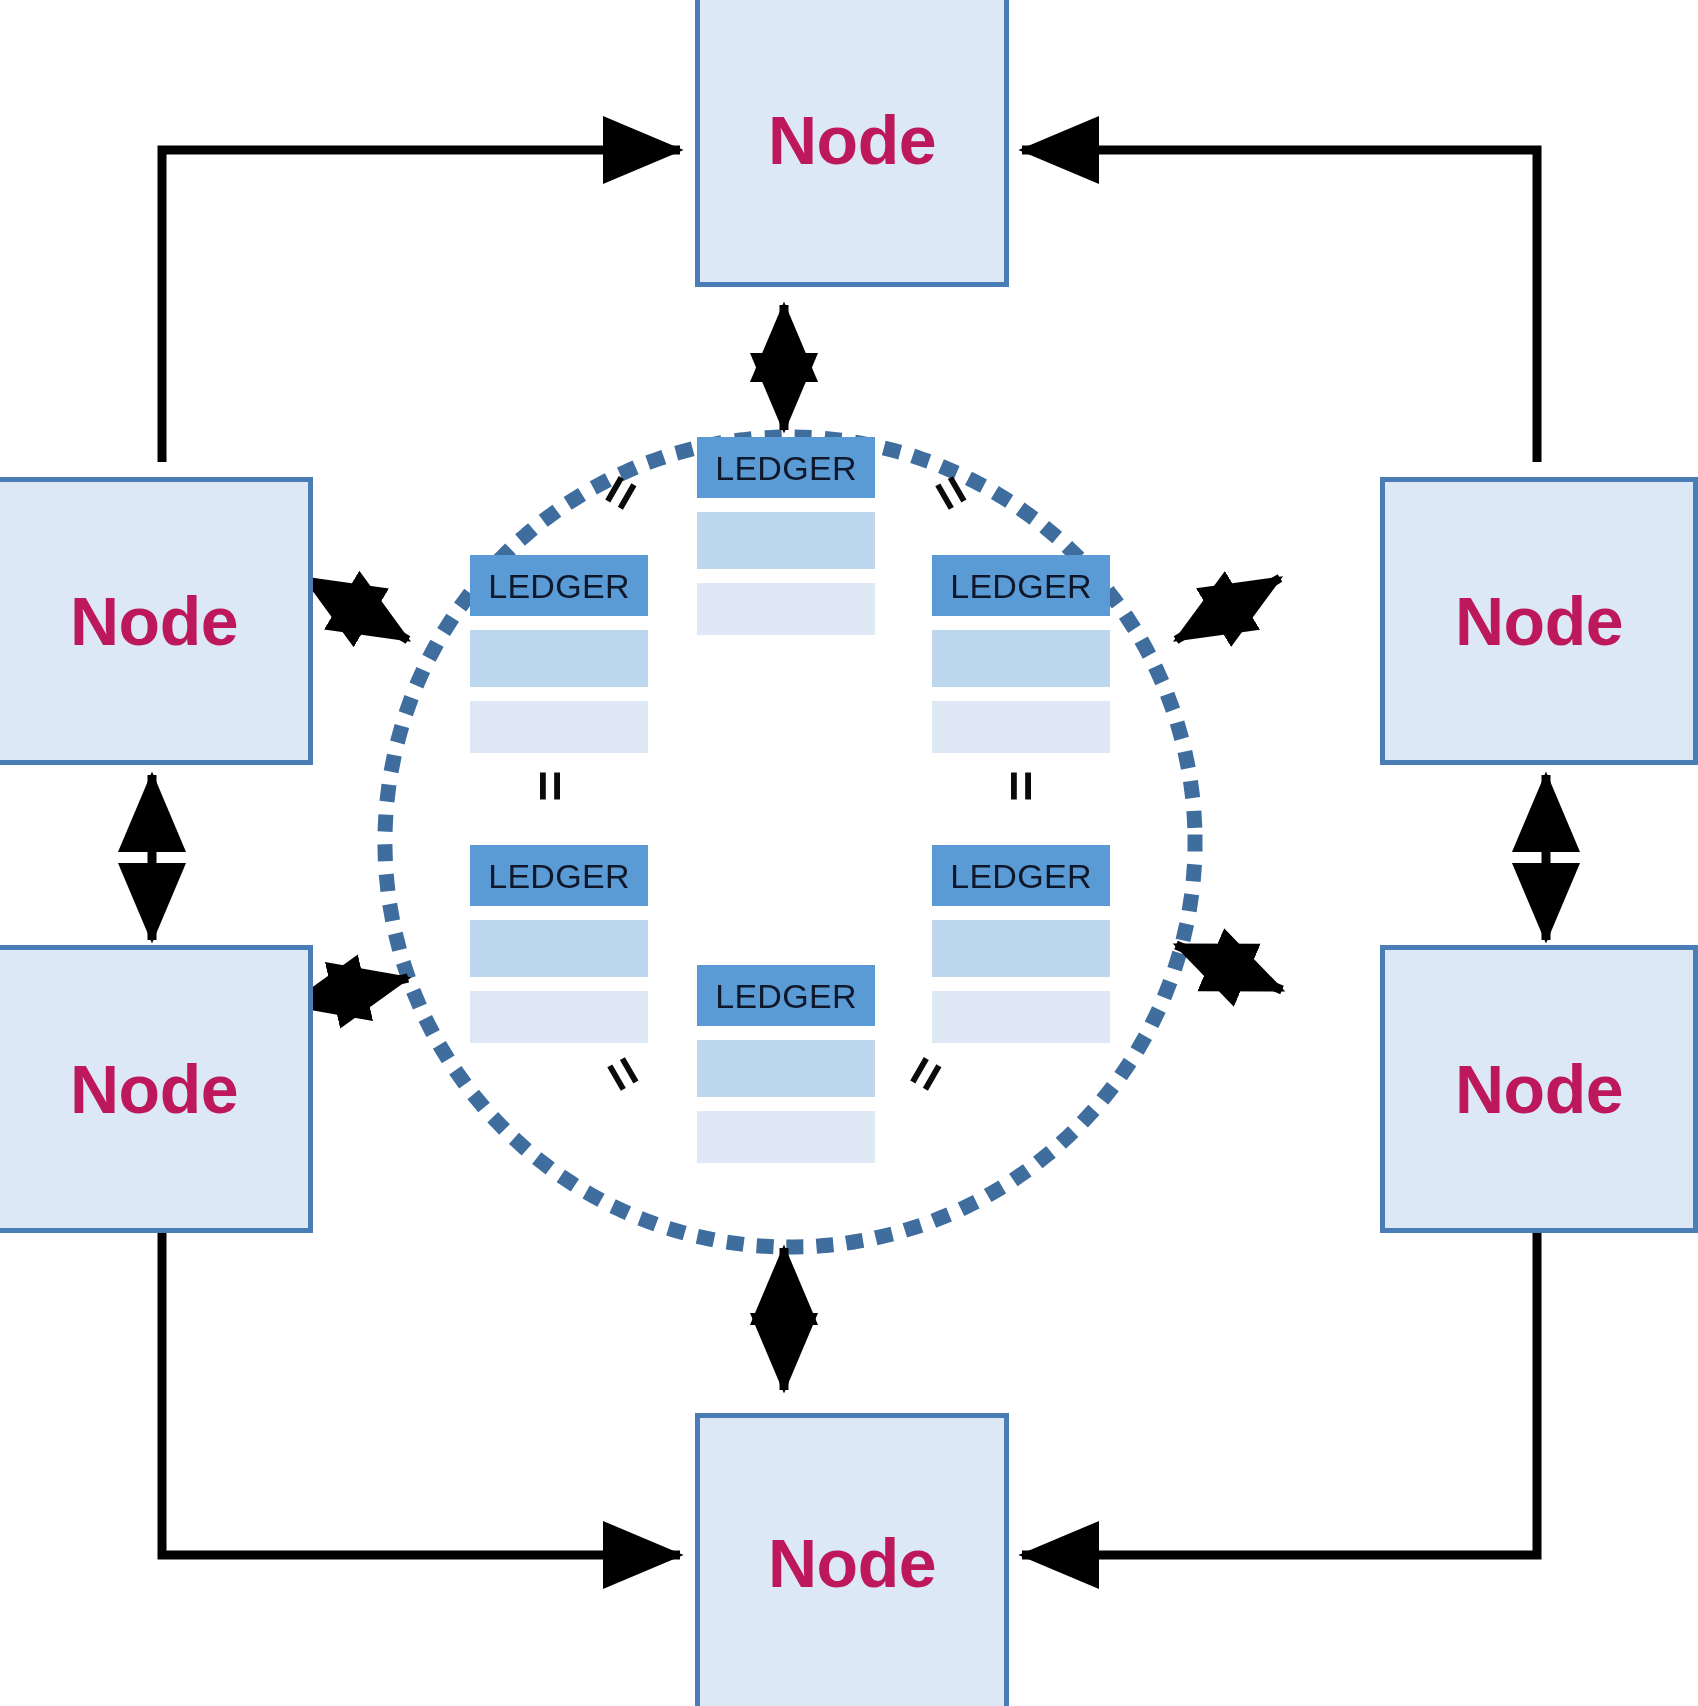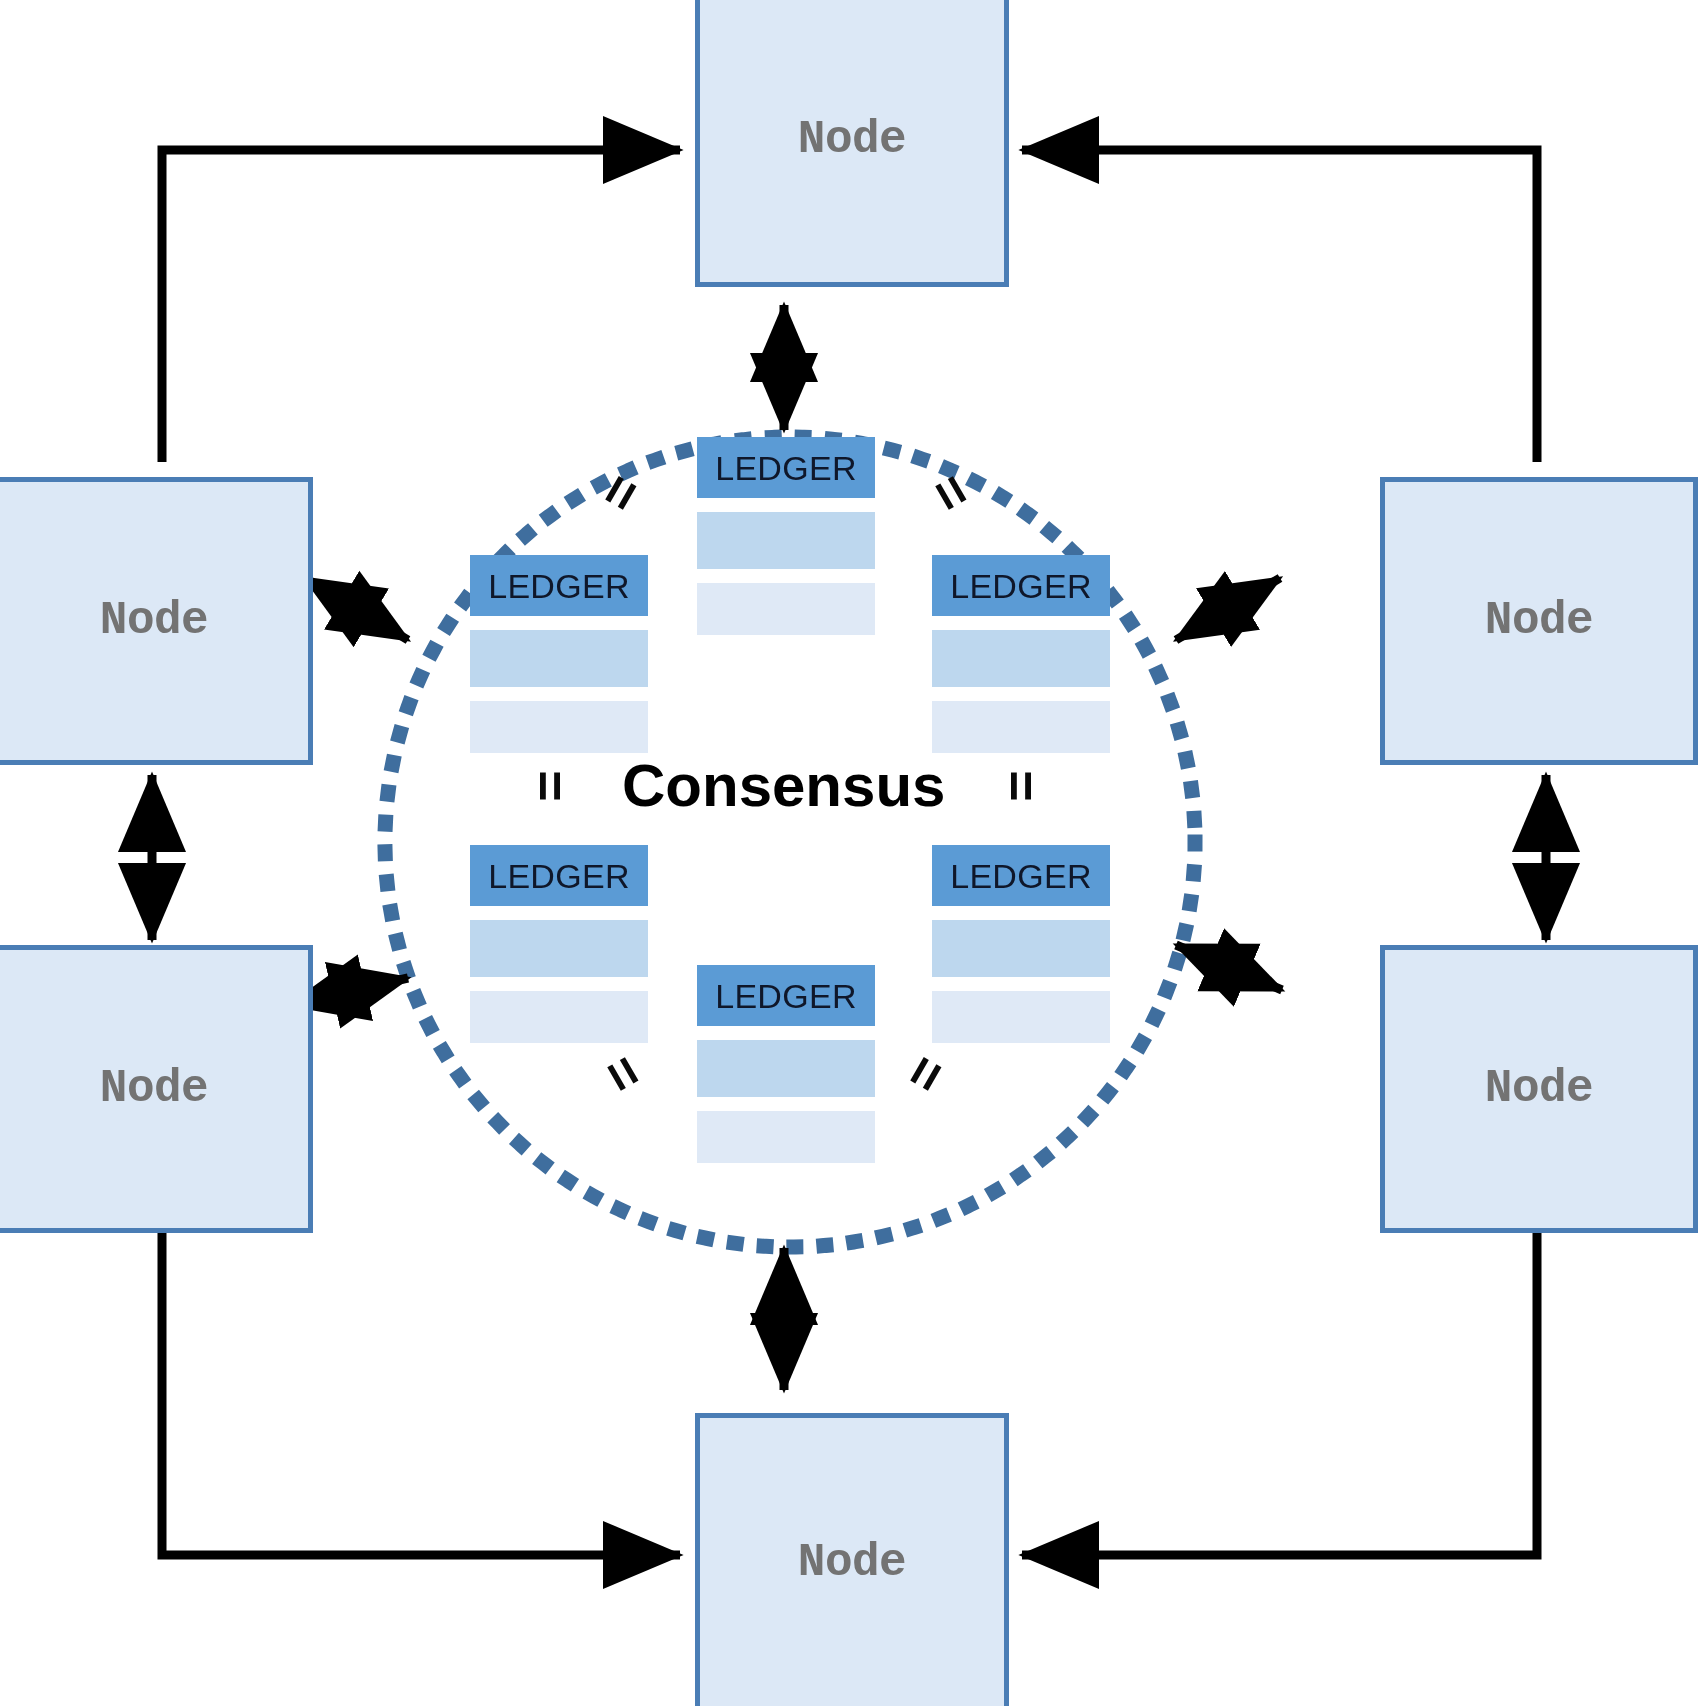--- a/index.html
+++ b/index.html
@@ -26,24 +26,24 @@
   .node-box {
     position: absolute;
     box-sizing: border-box;
     background: #dce8f6;
     border: 5px solid #4a7db5;
     display: flex;
     align-items: center;
     justify-content: center;
   }
   .node-label {
-    font-family: Liberation Mono, monospace;
+    font-family: Liberation Sans, sans-serif;
     font-weight: bold;
-    font-size: 46px;
-    color: #737373;
+    font-size: 68px;
+    color: #be185d;
     letter-spacing: -0.5px;
     line-height: 1;
   }
   .ledger-card {
     position: absolute;
     width: 178px;
   }
   .ledger-head {
     height: 61px;
     background: #5b9bd5;
@@ -188,15 +188,14 @@
 
   <div class="eq-mark" style="left:598px; top:470px; transform:rotate(120deg);">=</div>
   <div class="eq-mark" style="left:928px; top:470px; transform:rotate(60deg);">=</div>
 
   <div class="eq-mark" style="left:527px; top:763px; transform:rotate(90deg);">=</div>
   <div class="eq-mark" style="left:998px; top:763px; transform:rotate(90deg);">=</div>
 
   <div class="eq-mark" style="left:600px; top:1051px; transform:rotate(60deg);">=</div>
   <div class="eq-mark" style="left:903px; top:1051px; transform:rotate(120deg);">=</div>
 
-  <div class="consensus-label" style="left:622px; top:756px;">Consensus</div>
 
 </div>
 
 </body></html>

